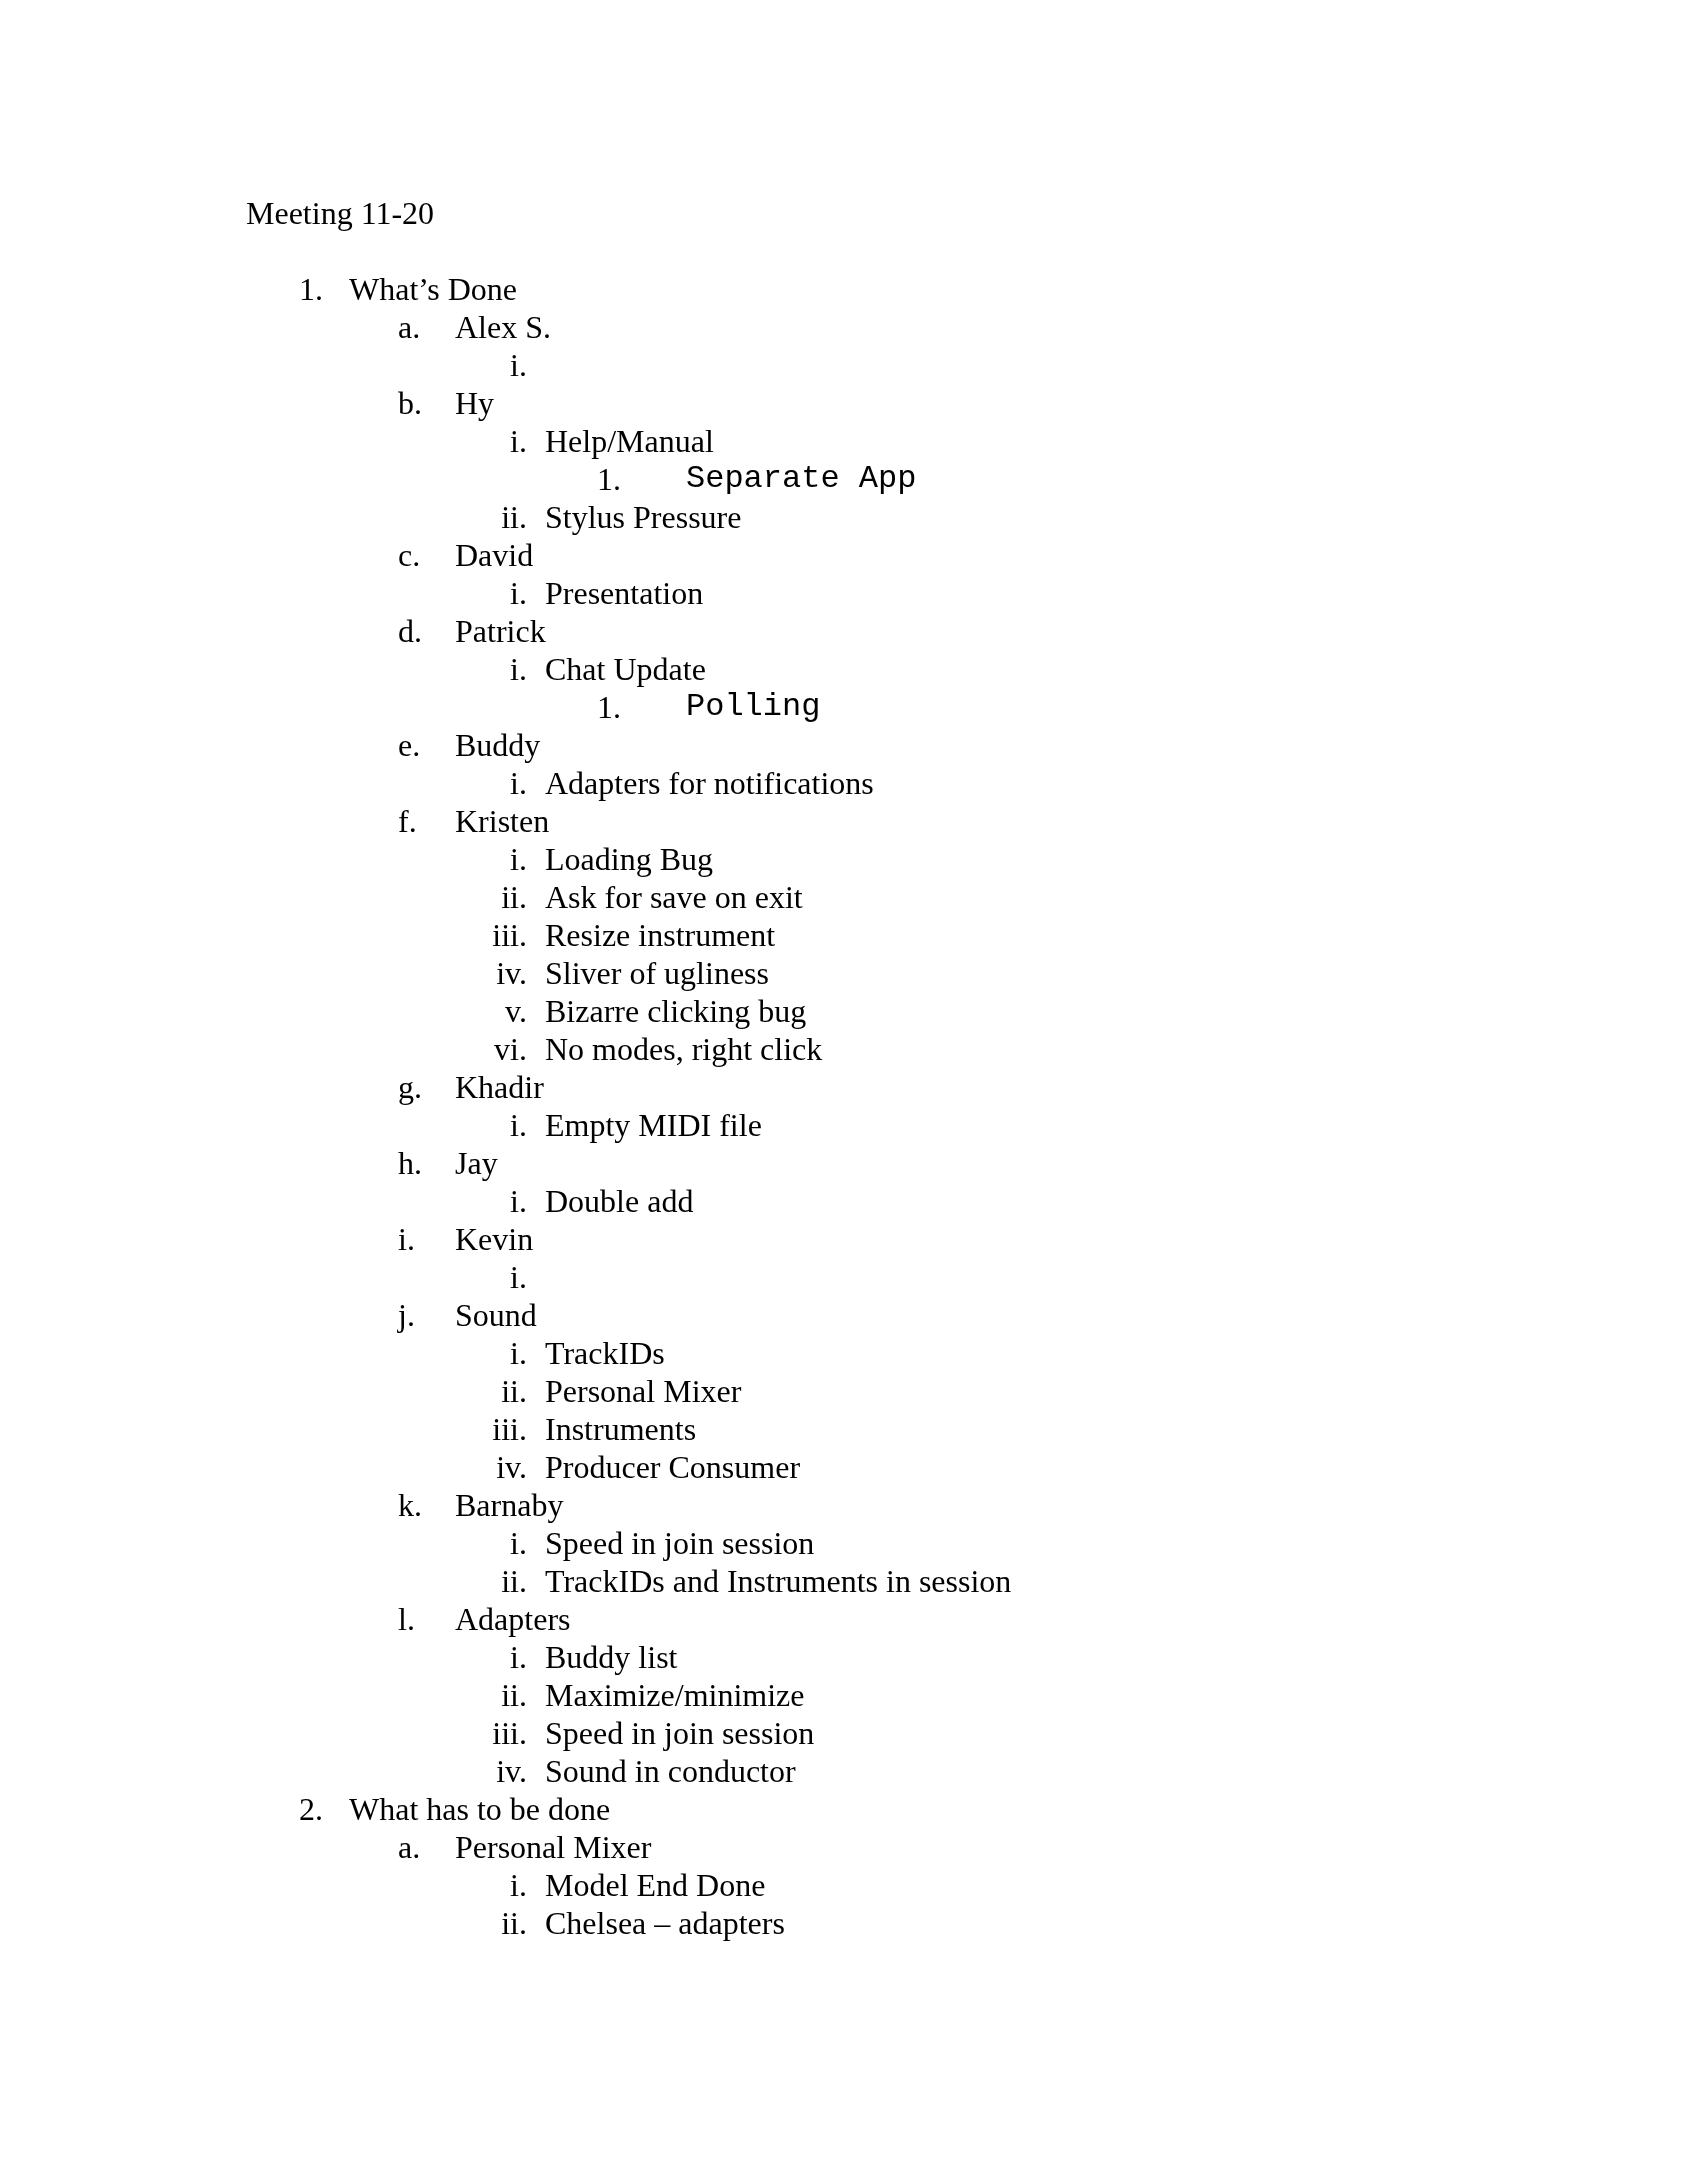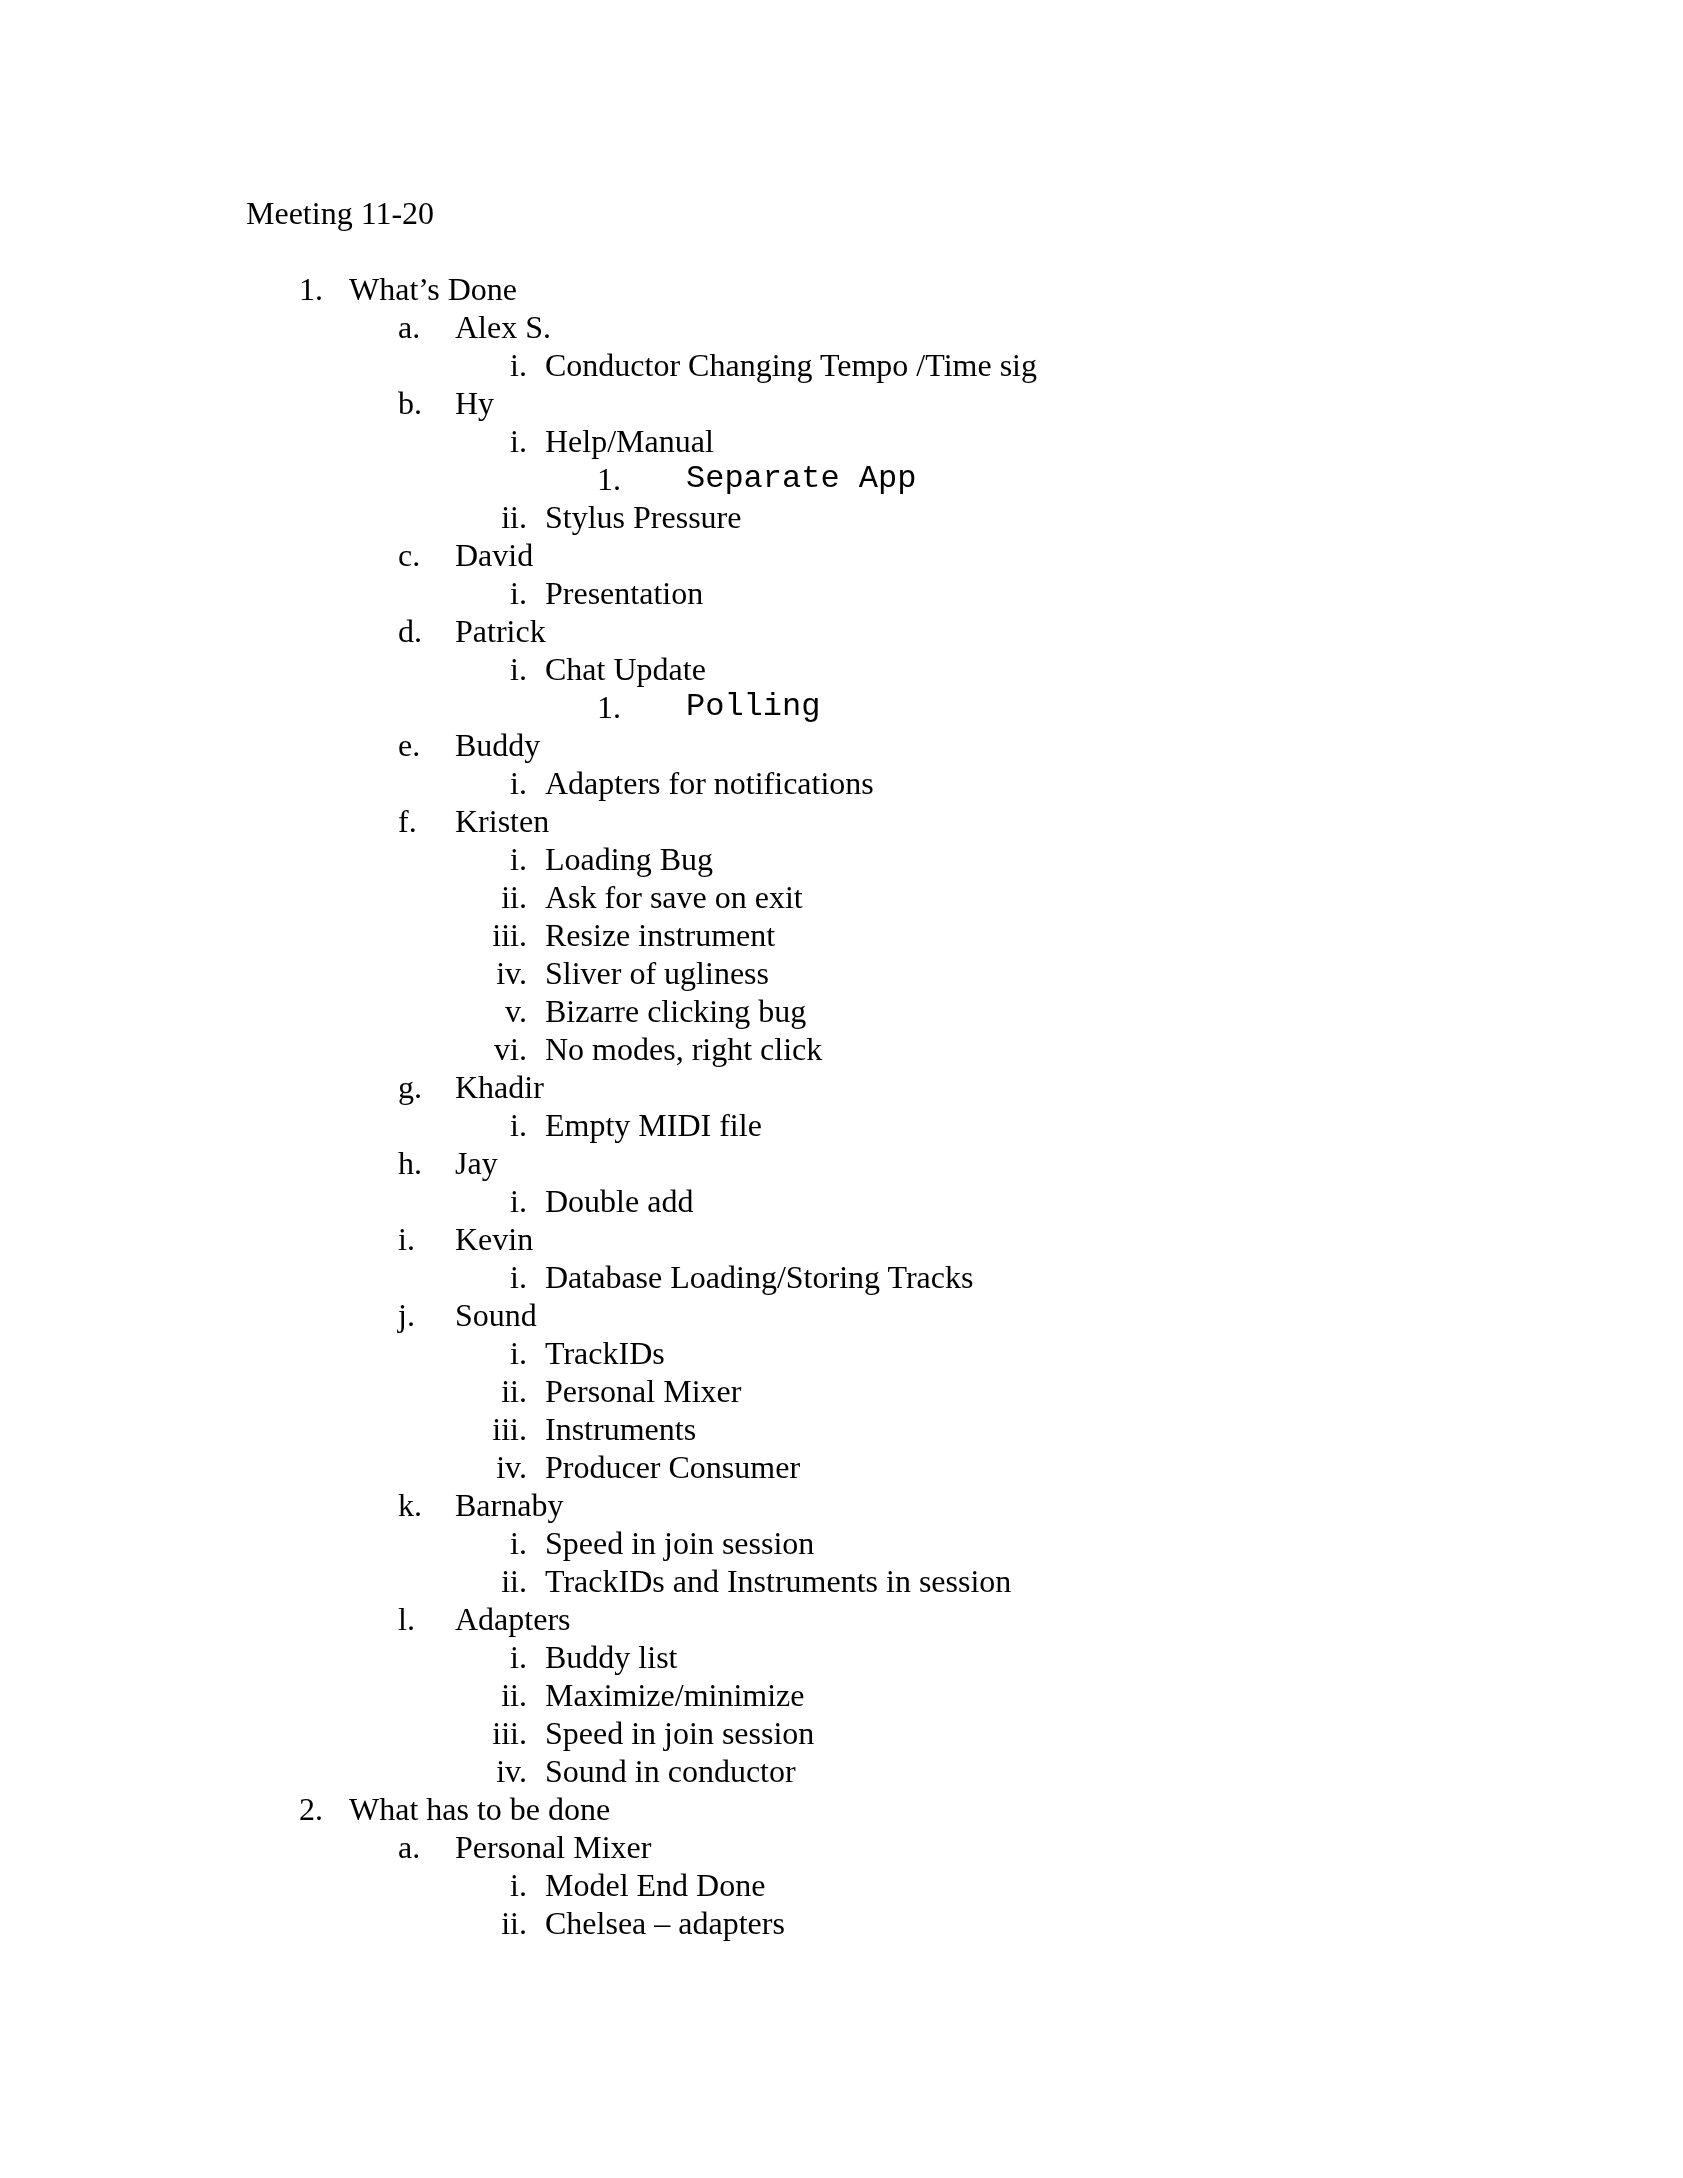--- a/index.html
+++ b/index.html
@@ -64,21 +64,20 @@
       <div class="row lvl1">
         <span class="marker">1.</span>
         <span class="text">What’s Done</span>
       </div>
       <div class="row lvl2">
         <span class="marker">a.</span>
         <span class="text">Alex S.</span>
       </div>
       <div class="row lvl3">
         <span class="marker">i.</span>
-        <span class="text">Conductor Changing Tempo /Time sig</span>
       </div>
       <div class="row lvl2">
         <span class="marker">b.</span>
         <span class="text">Hy</span>
       </div>
       <div class="row lvl3">
         <span class="marker">i.</span>
         <span class="text">Help/Manual</span>
       </div>
       <div class="row lvl4">
@@ -160,21 +159,20 @@
       <div class="row lvl3">
         <span class="marker">i.</span>
         <span class="text">Double add</span>
       </div>
       <div class="row lvl2">
         <span class="marker">i.</span>
         <span class="text">Kevin</span>
       </div>
       <div class="row lvl3">
         <span class="marker">i.</span>
-        <span class="text">Database Loading/Storing Tracks</span>
       </div>
       <div class="row lvl2">
         <span class="marker">j.</span>
         <span class="text">Sound</span>
       </div>
       <div class="row lvl3">
         <span class="marker">i.</span>
         <span class="text">TrackIDs</span>
       </div>
       <div class="row lvl3">

